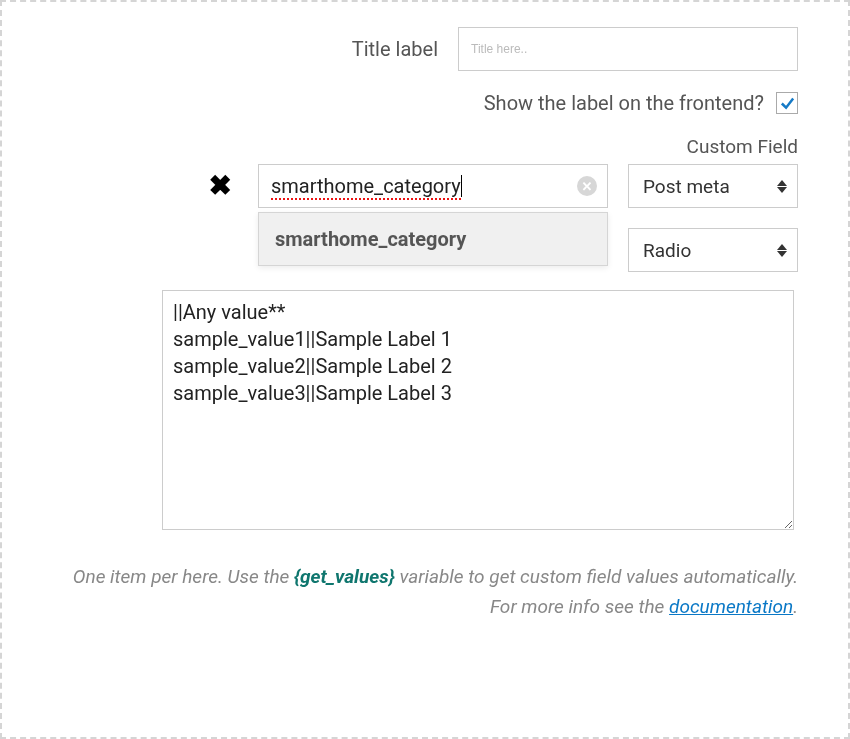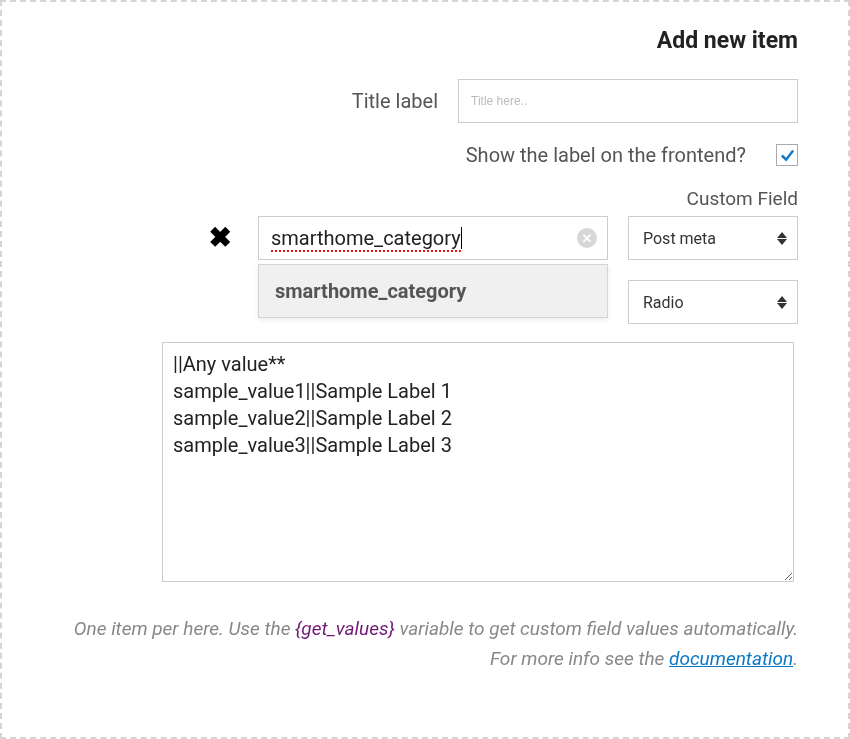--- a/index.html
+++ b/index.html
@@ -139,21 +139,21 @@
   }
   .select {
     border: 1px solid #ccc;
     height: 44px;
     width: 170px;
     background: #fff;
     display: flex;
     align-items: center;
     justify-content: space-between;
     padding: 0 10px 0 14px;
-    font-size: 16px;
+    font-size: 19px;
     color: #333;
     cursor: pointer;
   }
   .select-arrows {
     display: flex;
     flex-direction: column;
     gap: 1px;
   }
   .select-arrows span {
     width: 0; height: 0;
@@ -215,42 +215,41 @@
     margin-top: 28px;
     font-size: 19px;
     color: #888;
     font-style: italic;
     text-align: right;
     line-height: 1.6;
     padding-left: 30px;
   }
   .hint b {
     font-style: italic;
-    font-weight: 400;
-    color: #701a75;
+    font-weight: 700;
+    color: #0f766e;
   }
   .hint a {
     color: #0a78c6;
     text-decoration: underline;
     font-style: italic;
   }
 </style>
 </head>
 <body>
 
 <div class="panel">
 
-  <div class="header">Add new item</div>
 
   <div class="row">
     <span class="row-label">Title label</span>
     <input class="input-text title-input" placeholder="Title here.." style="">
   </div>
 
-  <div class="row" style="gap:30px;">
+  <div class="row" style="gap:12px;">
     <span class="row-label">Show the label on the frontend?</span>
     <div class="checkbox">
       <svg viewBox="0 0 24 24">
         <path d="M4 12 L10 18 L20 5" fill="none" stroke="#167ac6" stroke-width="3.5"></path>
       </svg>
     </div>
   </div>
 
   <div class="field-row">
     <div class="remove-wrap" style="align-self:flex-end;margin-bottom:8px;">

